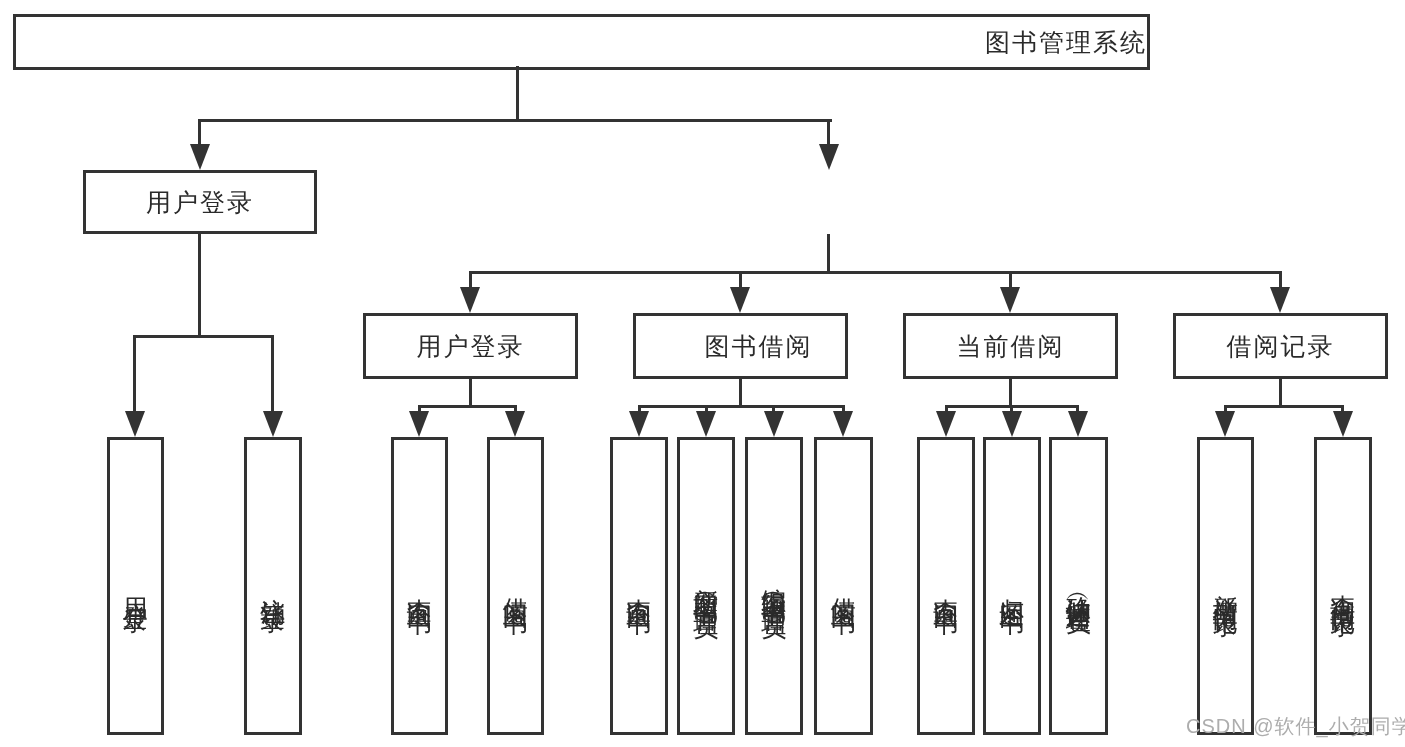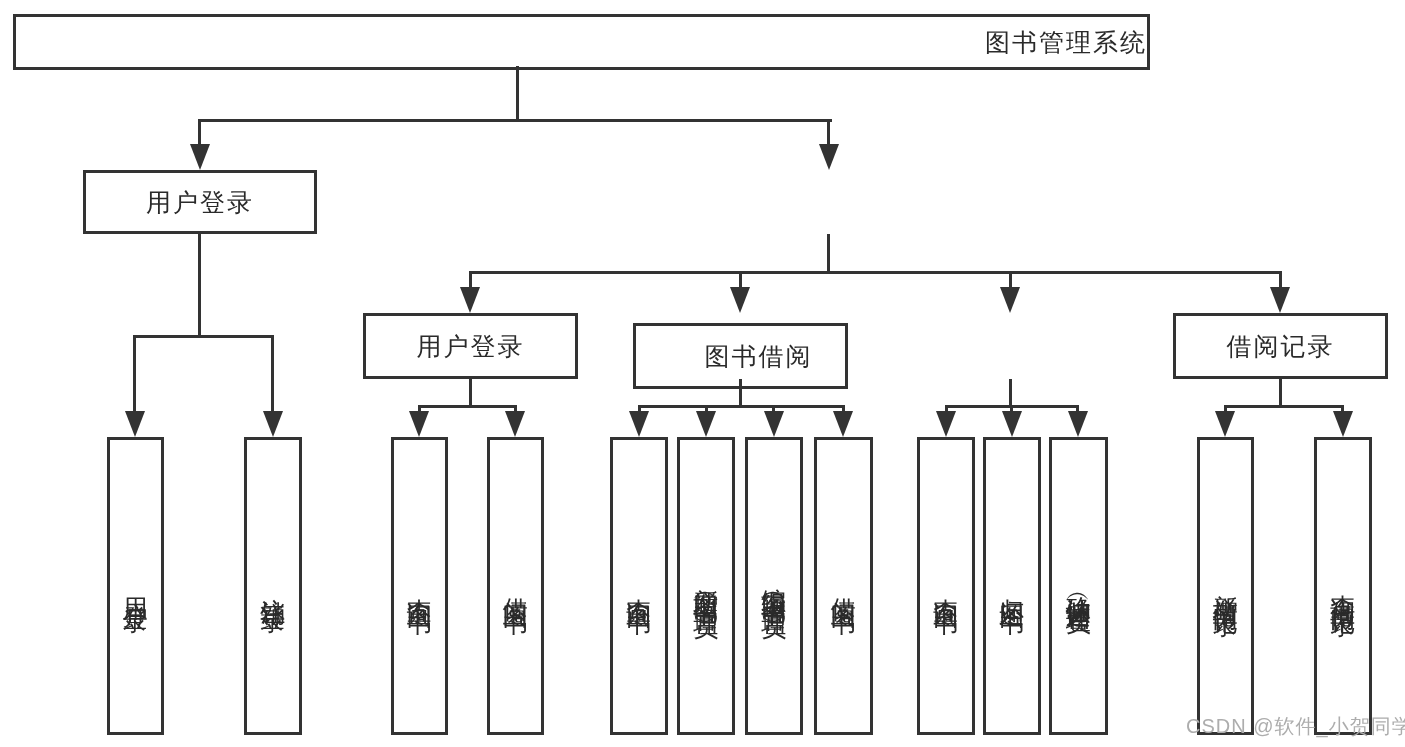--- a/index.html
+++ b/index.html
@@ -63,22 +63,25 @@
   <div class="vline" style="left:739px; top:271px; height:16px;"></div>
   <div class="arrow" style="left:730px; top:287px;"></div>
   <div class="vline" style="left:1009px; top:271px; height:16px;"></div>
   <div class="arrow" style="left:1000px; top:287px;"></div>
   <div class="vline" style="left:1279px; top:271px; height:16px;"></div>
   <div class="arrow" style="left:1270px; top:287px;"></div>
 
   <div class="box" style="left:363px; top:313px; width:215px; height:66px;">
     <span>用户登录</span>
   </div>
-  <div class="box" style="left:633px; top:323px; width:215px; height:66px;padding-left:36px;">
+  <div class="box" style="left:633px; top:313px; width:215px; height:66px;padding-left:36px;">
     <span>图书借阅</span>
+  </div>
+  <div class="box" style="left:903px; top:313px; width:215px; height:66px;">
+    <span>当前借阅</span>
   </div>
   <div class="box" style="left:1173px; top:313px; width:215px; height:66px;text-align:right;">
     <span>借阅记录</span>
   </div>
 
   <div class="vline" style="left:469px; top:379px; height:26px;"></div>
   <div class="hline" style="left:418px; top:405px; width:99px;"></div>
   <div class="vline" style="left:418px; top:405px; height:6px;"></div>
   <div class="arrow" style="left:409px; top:411px;"></div>
   <div class="vline" style="left:514px; top:405px; height:6px;"></div>

